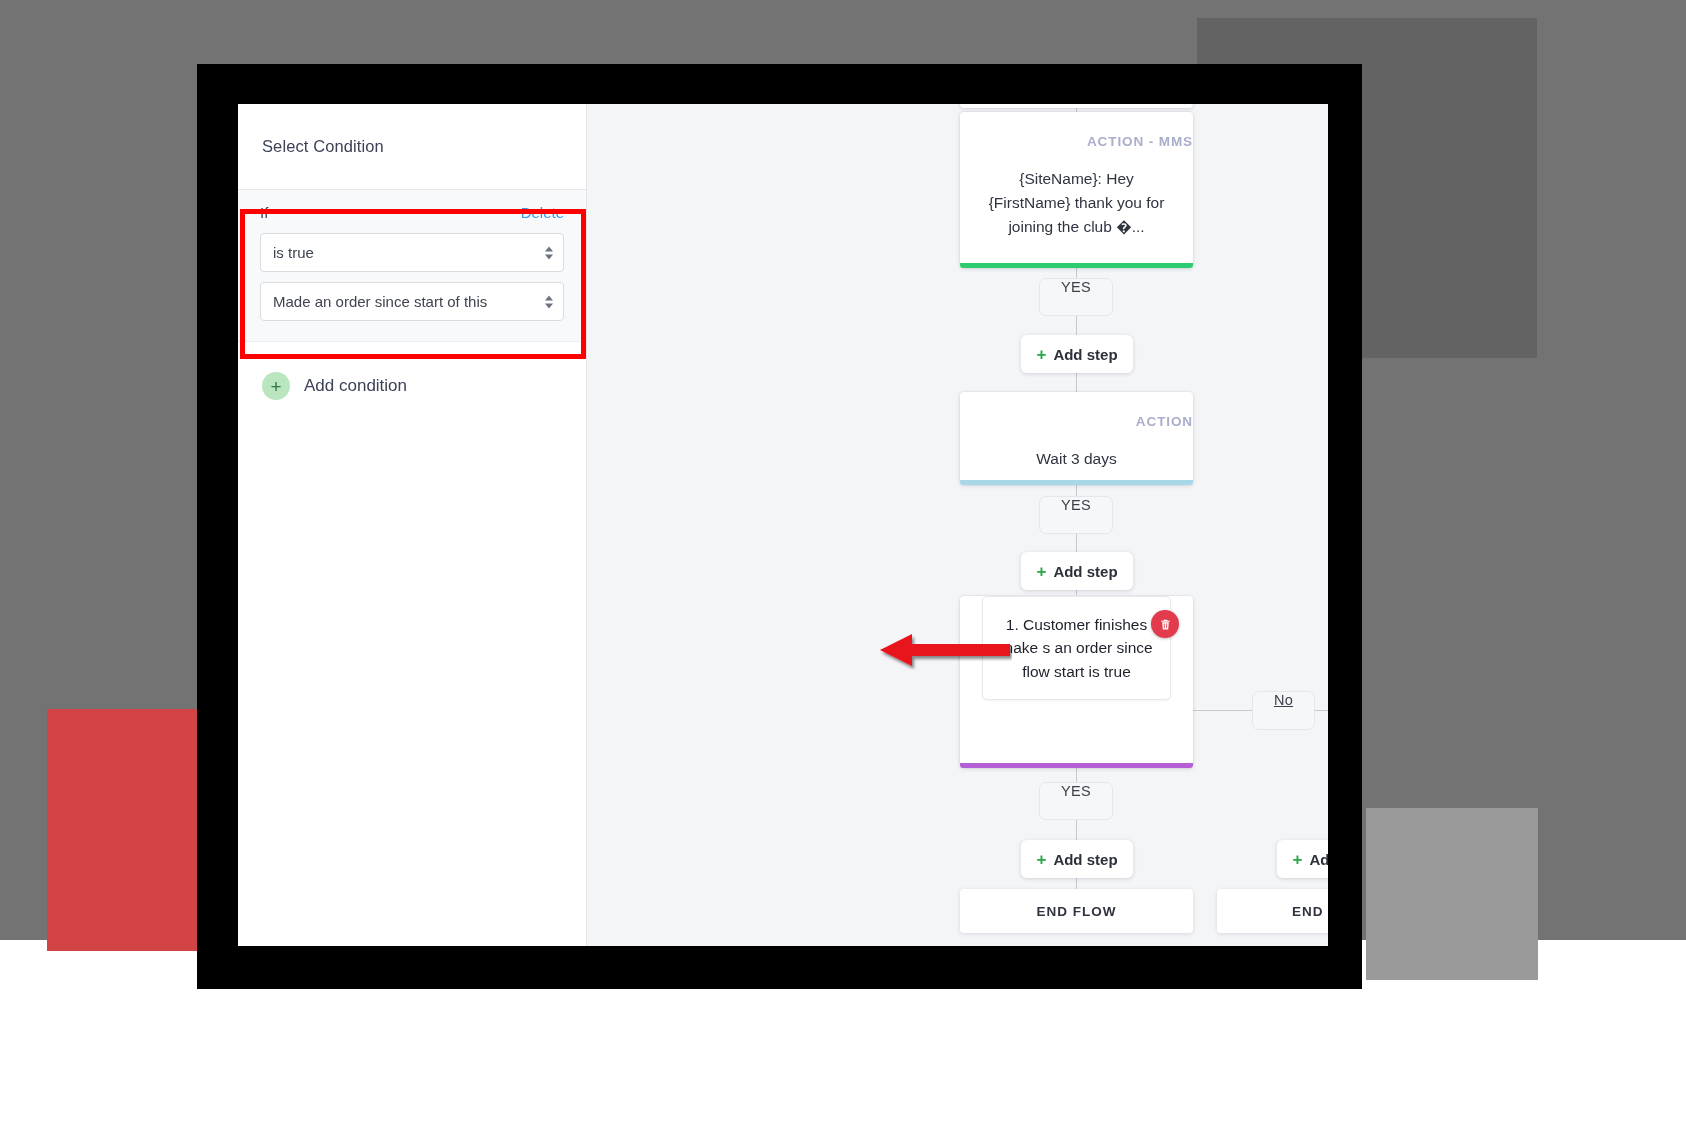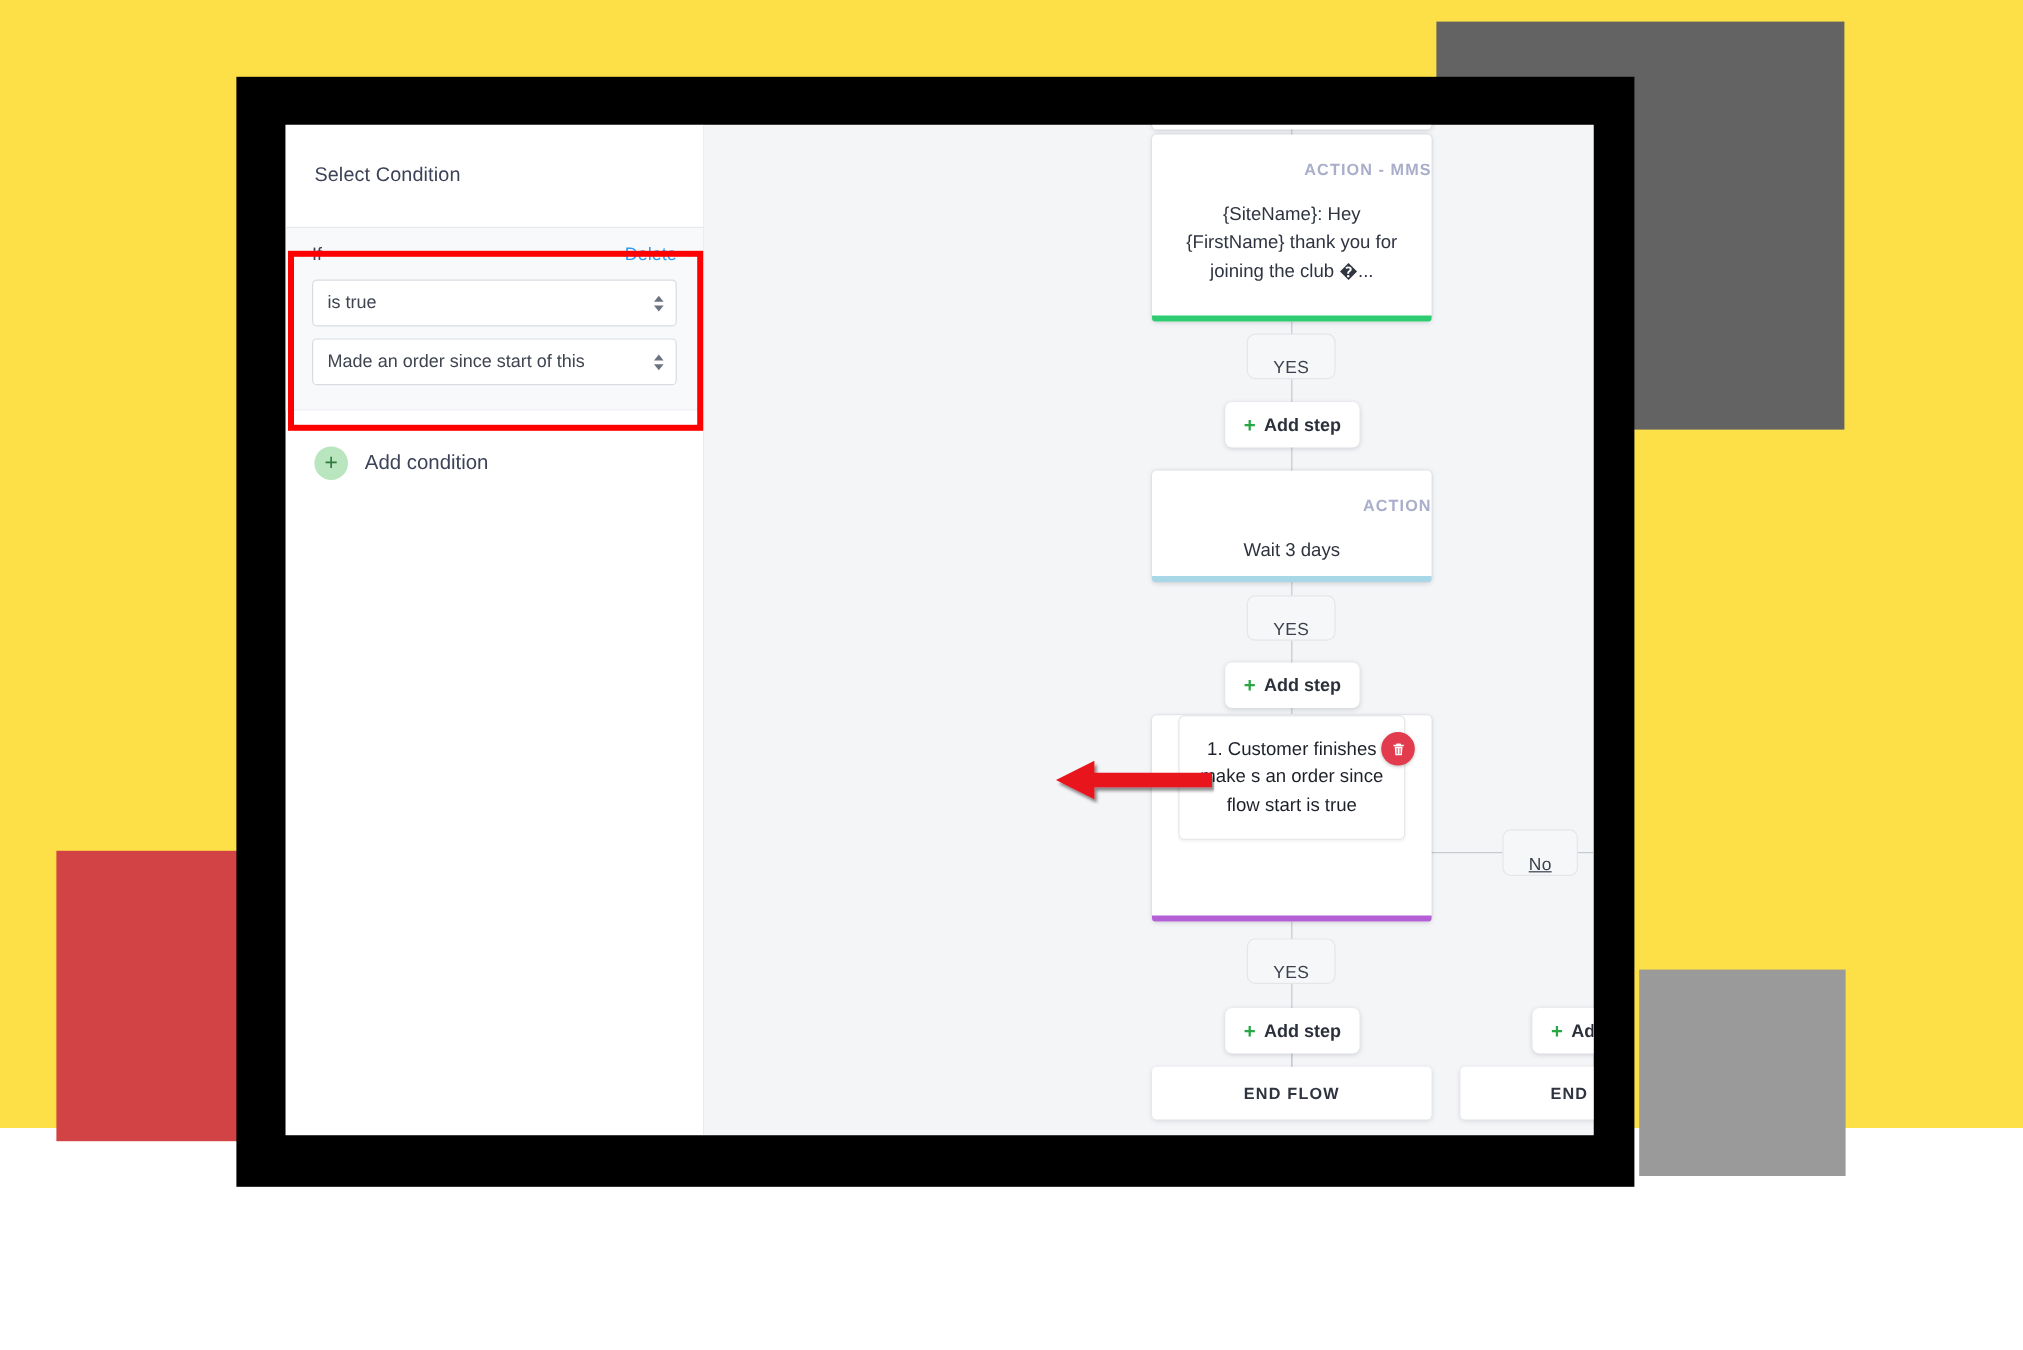--- a/index.html
+++ b/index.html
@@ -3,21 +3,21 @@
 <meta charset="utf-8">
 <style>
   * { box-sizing: border-box; }
   html, body {
     margin: 0; padding: 0;
     width: 1686px; height: 1125px;
     background: #ffffff;
     font-family: "Liberation Sans", sans-serif;
     overflow: hidden;
   }
-  #stage { position: relative; width: 1686px; height: 940px; background:#fde047; }
+  #stage { position: relative; width: 1686px; height: 940px; background:#737373; }
 
   
   .deco { position: absolute; }
   .deco-gray-tr { left: 1197px; top: 18px; width: 340px; height: 340px; background: #636363; }
   .deco-gray-br { left: 1366px; top: 808px; width: 172px; height: 172px; background: #9a9a9a; }
   .deco-red-bl  { left: 47px;  top: 709px; width: 176px; height: 242px; background: #d14344; }
 
   
   .frame-black { position:absolute; left:197px; top:64px; width:1165px; height:925px; background:#000; }
 
@@ -132,21 +132,21 @@
   .node-underline {
     position:absolute; left:0; right:0; bottom:0; height:5px; border-radius: 0 0 3px 3px;
   }
 
   .pill {
     position:absolute;
     background:#f6f7f9;
     border:1px solid #e4e6ea;
     border-radius:7px;
     font-size:14.5px; color:#3a3f4b;
-    display:flex;align-items:flex-end;justify-content:center;
+    display:flex;align-items:flex-start;justify-content:center;
     letter-spacing:.3px;
   }
 
   .btn-add {
     position:absolute;
     background:#ffffff;
     border-radius:6px;
     box-shadow: 0 1px 4px rgba(30,40,60,.16);
     display:flex;align-items:center;justify-content:center;gap:7px;
     font-size:15px; color:#2b303b; font-weight:bold;

